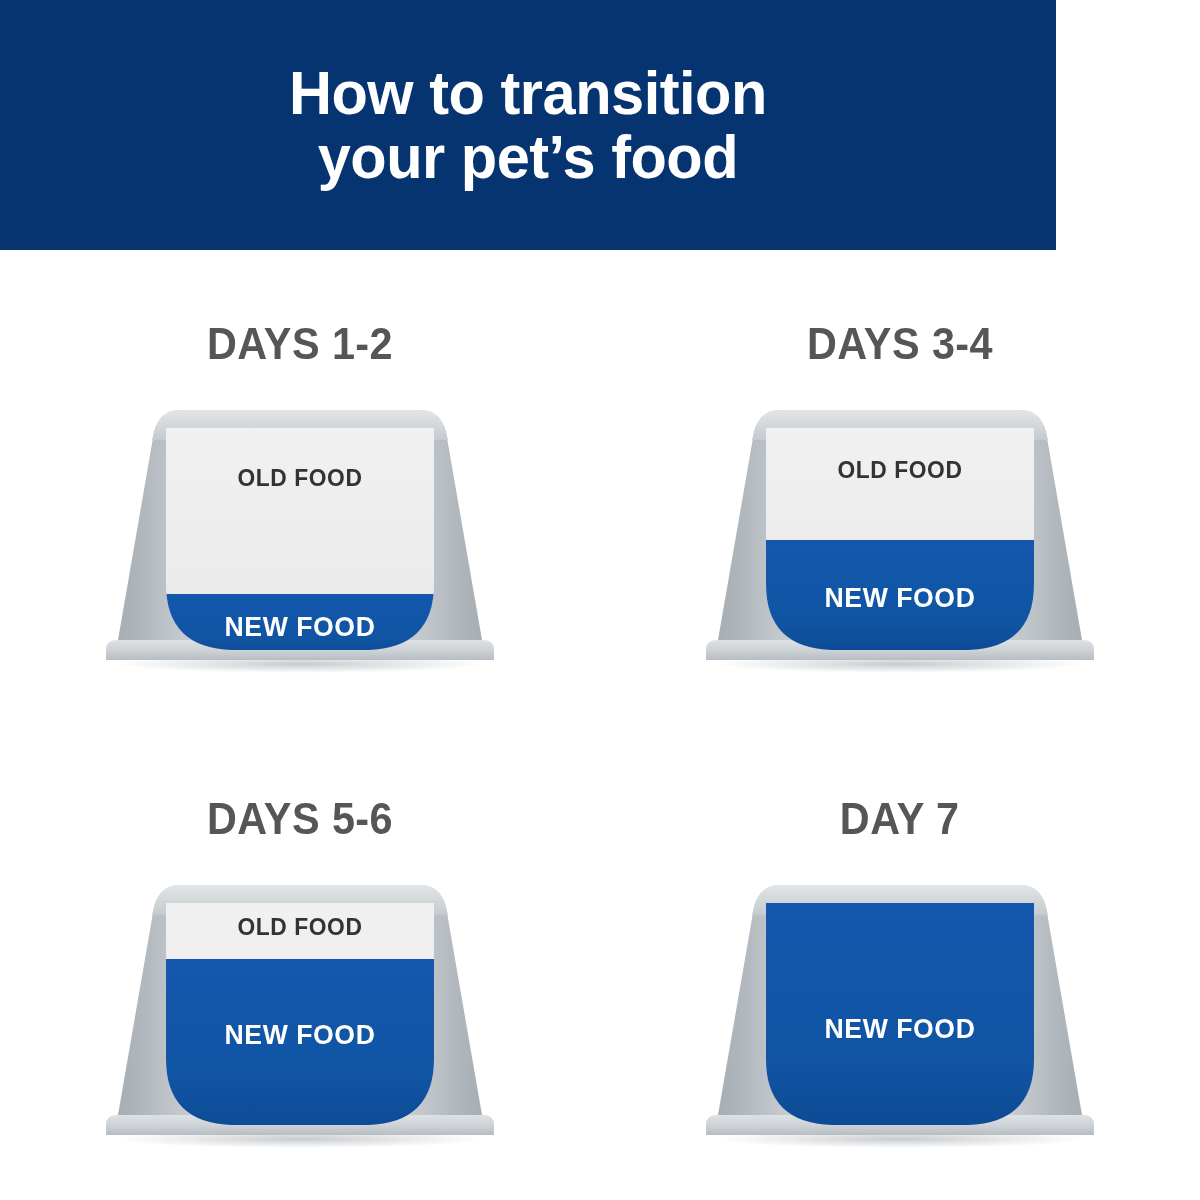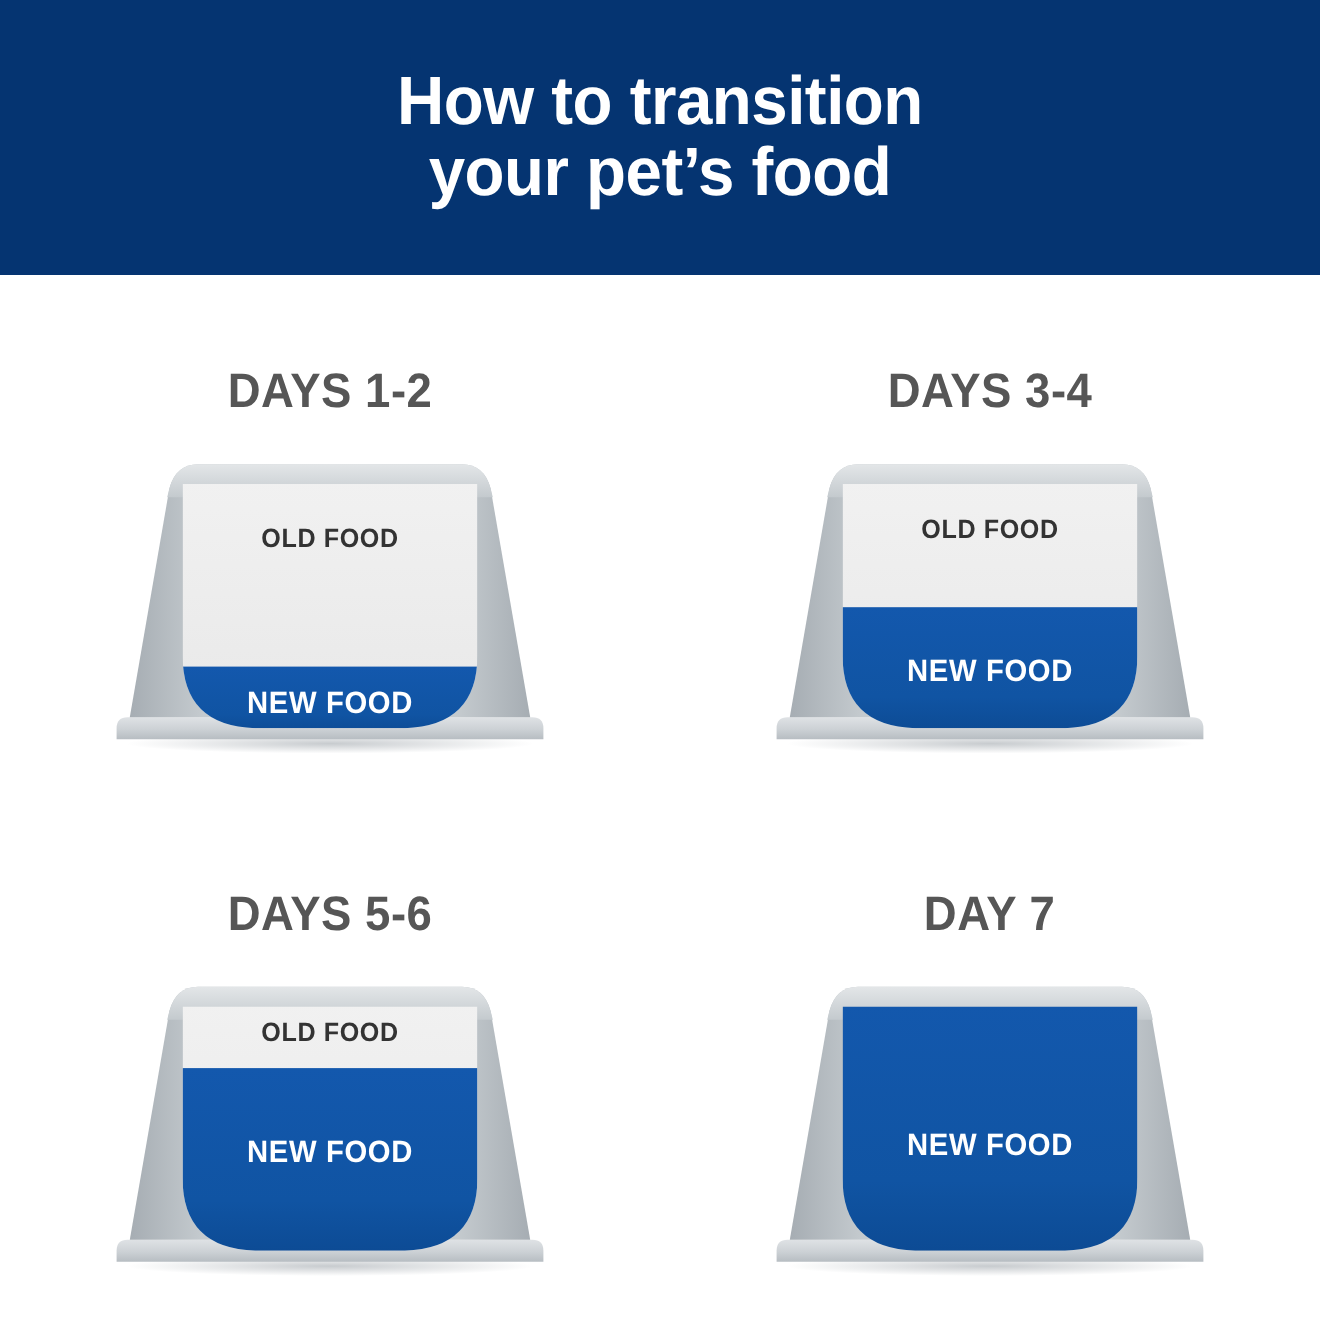--- a/index.html
+++ b/index.html
@@ -22,21 +22,21 @@
     width: 1200px;
     height: 1200px;
     background: #ffffff;
   }
 
   
   .header-band {
     position: absolute;
     left: 0;
     top: 0;
-    width: 1200px;
+    width: 1056px;
     height: 250px;
     background: #053471;
     display: flex;
     align-items: center;
     justify-content: center;
   }
 
   .header-title {
     color: #ffffff;
     font-family: "Liberation Sans", sans-serif;
@@ -46,21 +46,21 @@
     text-align: center;
     letter-spacing: -0.5px;
     transform: scaleX(0.96);
   }
   .header-title .line { display: block; white-space: nowrap; }
 
   
   .grid {
     position: absolute;
     left: 0;
-    top: 250px;
+    top: 238px;
     width: 976px;
     height: 950px;
     display: grid;
     grid-template-columns: 600px 600px;
     grid-template-rows: 475px 475px;
   }
 
   .panel {
     position: relative;
     display: flex;

